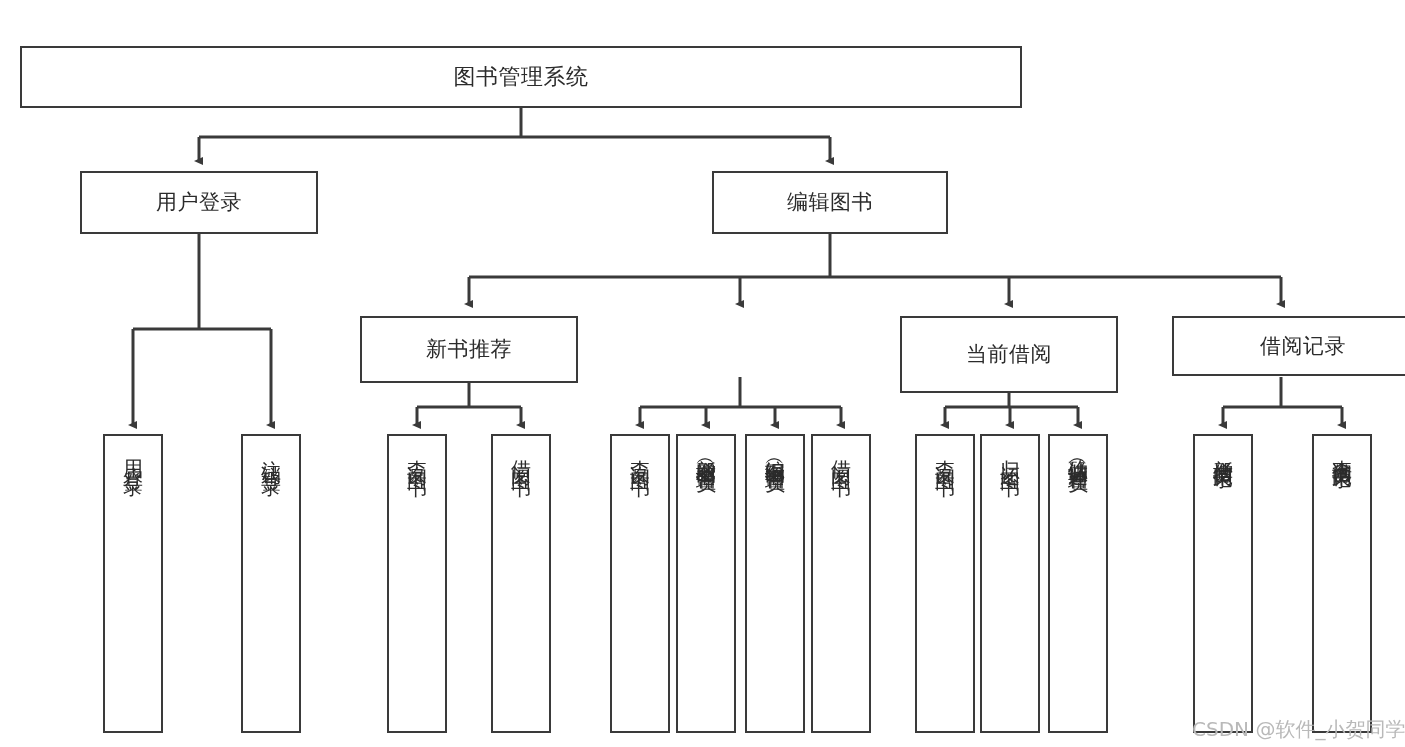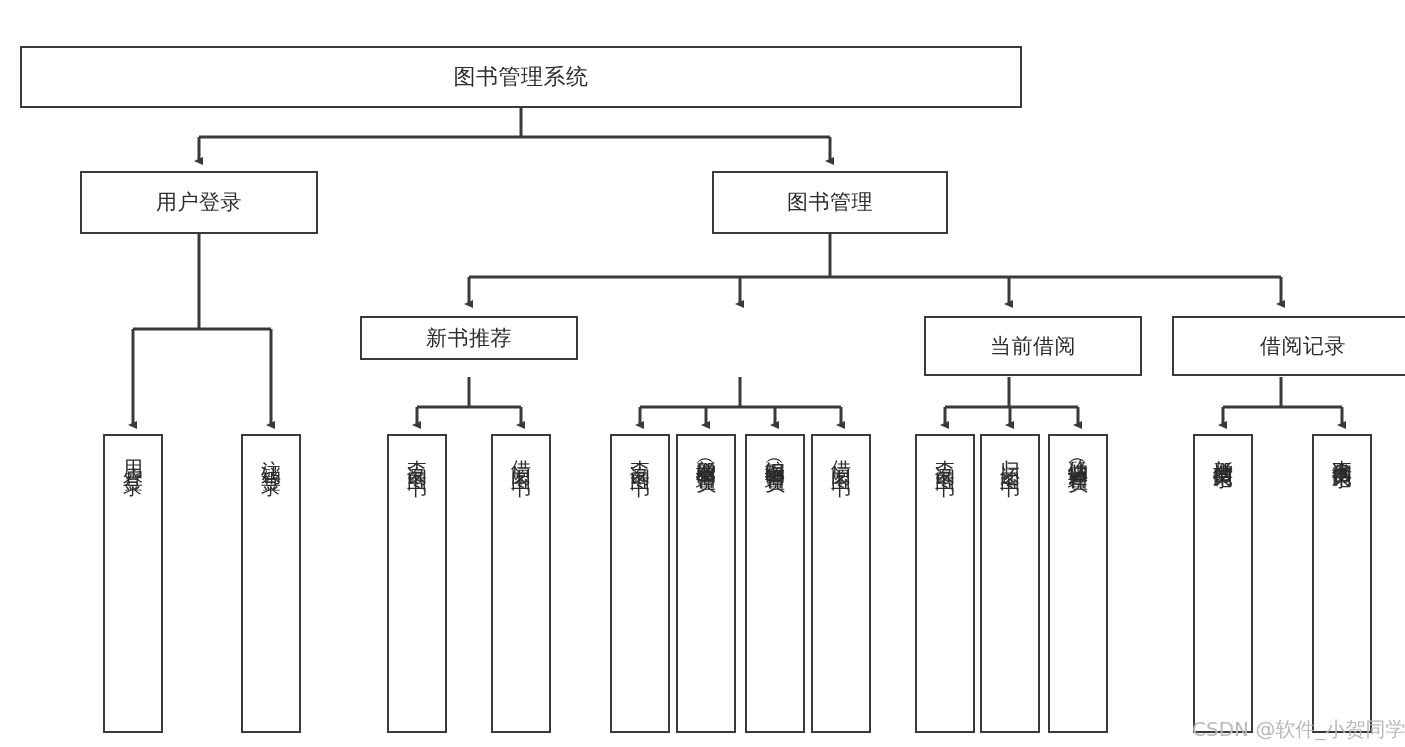--- a/index.html
+++ b/index.html
@@ -133,27 +133,27 @@
   </svg>
 
   <div class="node root" style="left:20px; top:14px; width:1002px; height:62px;margin-top:32px;">
     <span class="label">图书管理系统</span>
   </div>
 
   <div class="node lvl1" style="left:80px; top:171px; width:238px; height:63px;">
     <span class="label">用户登录</span>
   </div>
   <div class="node lvl1" style="left:712px; top:171px; width:236px; height:63px;">
-    <span class="label">图书管理</span>
-  </div>
-
-  <div class="node lvl2" style="left:360px; top:316px; width:218px; height:44px;">
+    <span class="label">编辑图书</span>
+  </div>
+
+  <div class="node lvl2" style="left:360px; top:316px; width:218px; height:67px;">
     <span class="label">新书推荐</span>
   </div>
-  <div class="node lvl2" style="left:900px; top:316px; width:218px; height:60px;margin-left:24px;">
+  <div class="node lvl2" style="left:900px; top:316px; width:218px; height:77px;">
     <span class="label">当前借阅</span>
   </div>
   <div class="node lvl2" style="left:1172px; top:316px; width:262px; height:60px;">
     <span class="label">借阅记录</span>
   </div>
 
   <div class="node leaf short" style="left:103px; top:434px; width:60px; height:299px;">
     <span class="label">用户登录</span>
   </div>
   <div class="node leaf short" style="left:241px; top:434px; width:60px; height:299px;">

